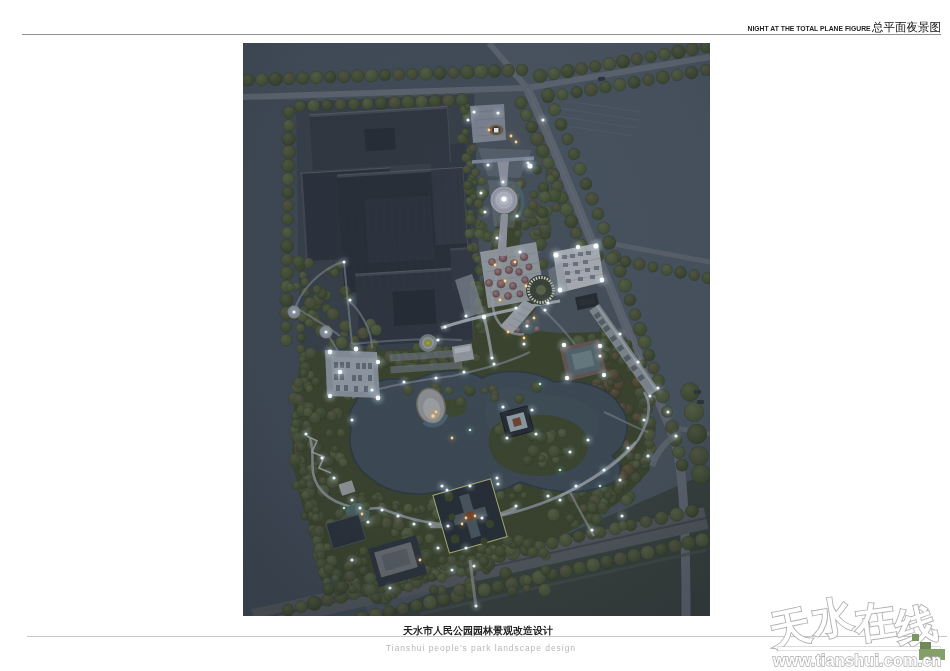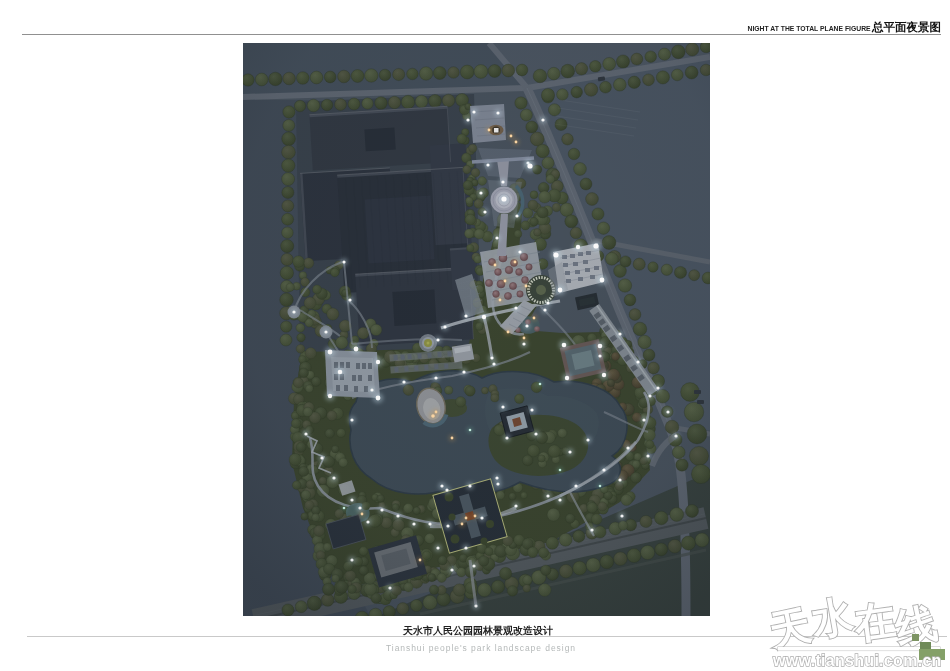--- a/index.html
+++ b/index.html
@@ -1,21 +1,21 @@
 <!DOCTYPE html>
 <html lang="zh"><head>
 <meta charset="utf-8">
 <title>总平面夜景图</title>
 <style>
 html,body{margin:0;padding:0;background:#ffffff;width:950px;height:671px;overflow:hidden;font-family:"Liberation Sans",sans-serif;}
 #page{position:relative;width:950px;height:671px;background:#fff;}
 .hrule{position:absolute;left:22px;top:34px;width:919px;height:1px;background:#909090;}
 .htitle{position:absolute;bottom:637px;right:9px;white-space:nowrap;line-height:1;}
 .htitle .en{font-size:6.8px;font-weight:bold;color:#222;}
-.htitle .cn{font-size:11.5px;font-weight:bold;color:#111;}
+.htitle .cn{font-size:11.5px;font-weight:normal;color:#111;}
 .ftitle{position:absolute;left:3px;top:624px;width:950px;text-align:center;font-size:10px;font-weight:bold;color:#222;}
 .frule{position:absolute;left:27px;top:636px;width:920px;height:1px;background:#c9c9c9;}
 .fsub{position:absolute;left:6px;top:643px;width:950px;text-align:center;font-size:8.5px;color:#b5b9b9;letter-spacing:0.95px;}
 </style>
 </head>
 <body>
 <div id="page">
 
 <div class="hrule"></div>
 

